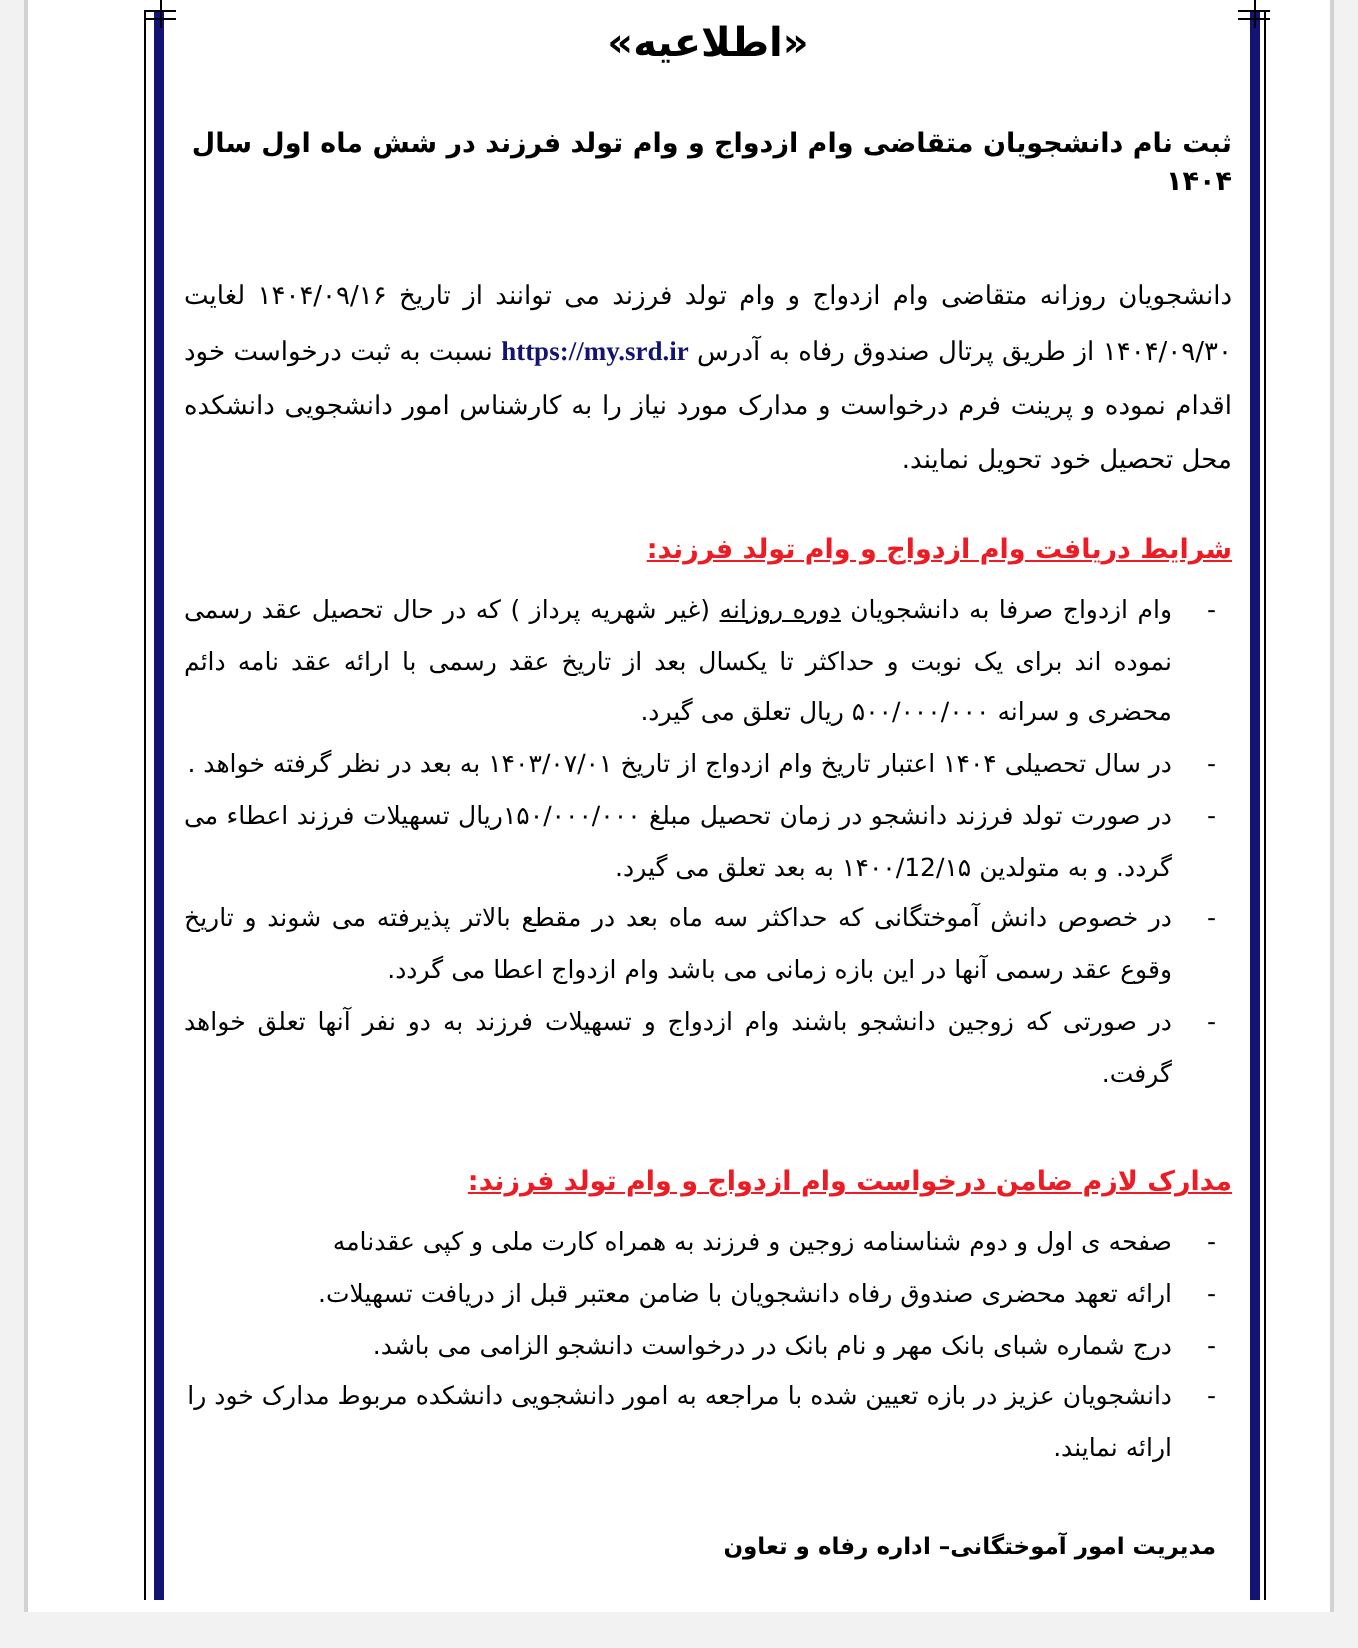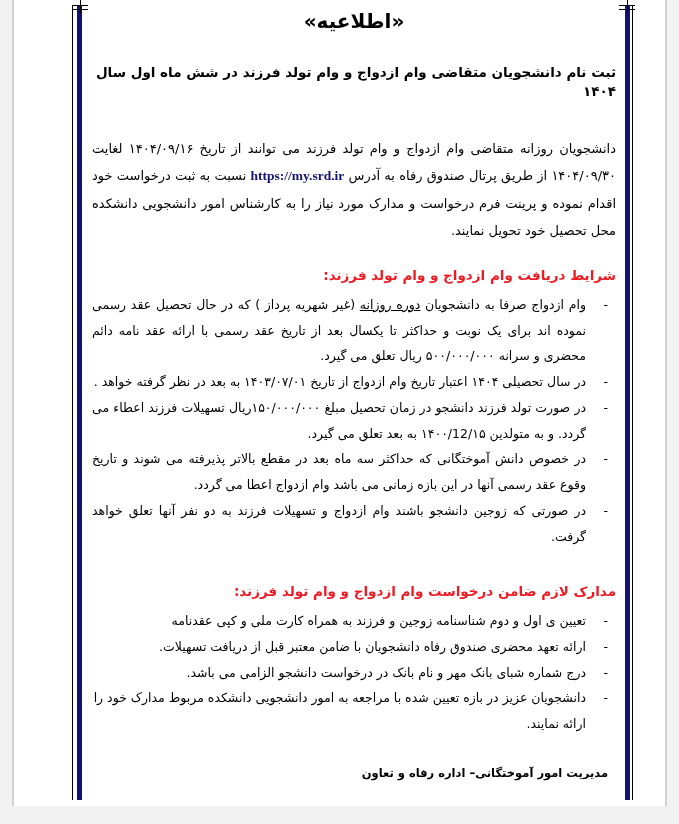--- a/index.html
+++ b/index.html
@@ -137,20 +137,21 @@
     font-size: 13.5px;
   }
 
   .section-head {
     margin: 0;
     font-size: 13.5px;
     font-weight: bold;
     color: #ED1C24;
     text-align: right;
     line-height: 1.4;
+    text-decoration: underline;
   }
   .section-head.cond  { padding-top: 22px; }
   .section-head.docs  { padding-top: 33px; }
 
   ul.bullets {
     margin: 0;
     padding: 0;
     list-style: none;
   }
   ul.bullets.cond { padding-top: 7px; }
@@ -231,21 +232,21 @@
         <li><span>وام ازدواج صرفا به دانشجویان </span><span class="ul-txt">دوره روزانه</span><span> (غیر شهریه پرداز ) که در حال تحصیل عقد رسمی نموده اند برای یک نوبت و حداکثر تا یکسال بعد از تاریخ عقد رسمی با ارائه عقد نامه دائم محضری و سرانه ۵۰۰/۰۰۰/۰۰۰ ریال تعلق می گیرد.</span></li>
         <li>در سال تحصیلی ۱۴۰۴ اعتبار تاریخ وام ازدواج از تاریخ ۱۴۰۳/۰۷/۰۱ به بعد در نظر گرفته خواهد .</li>
         <li>در صورت تولد فرزند دانشجو در زمان تحصیل مبلغ  ۱۵۰/۰۰۰/۰۰۰ریال تسهیلات فرزند اعطاء می گردد. و به متولدین ۱۴۰۰/12/۱۵ به بعد تعلق می گیرد.</li>
         <li>در خصوص دانش آموختگانی که حداکثر سه ماه بعد در مقطع بالاتر پذیرفته می شوند و تاریخ وقوع عقد رسمی آنها در این بازه زمانی می باشد وام ازدواج اعطا می گردد.</li>
         <li>در صورتی که زوجین دانشجو باشند وام ازدواج و تسهیلات فرزند به دو نفر آنها تعلق خواهد گرفت.</li>
       </ul>
 
       <h3 class="section-head docs">مدارک لازم ضامن درخواست وام ازدواج  و  وام تولد فرزند:</h3>
 
       <ul class="bullets docs">
-        <li>تعیین ی اول و دوم شناسنامه زوجین و فرزند به همراه کارت ملی و کپی عقدنامه</li>
+        <li>صفحه ی اول و دوم شناسنامه زوجین و فرزند به همراه کارت ملی و کپی عقدنامه</li>
         <li>ارائه تعهد محضری صندوق رفاه دانشجویان با ضامن معتبر قبل از دریافت تسهیلات.</li>
         <li>درج شماره شبای بانک مهر و نام بانک در درخواست دانشجو الزامی می باشد.</li>
         <li>دانشجویان عزیز در بازه تعیین شده با مراجعه به امور دانشجویی دانشکده مربوط مدارک خود را ارائه نمایند.</li>
       </ul>
 
       <div class="signature">مدیریت امور آموختگانی– اداره رفاه و تعاون</div>
 
     </div>
   </div>
 </div>

